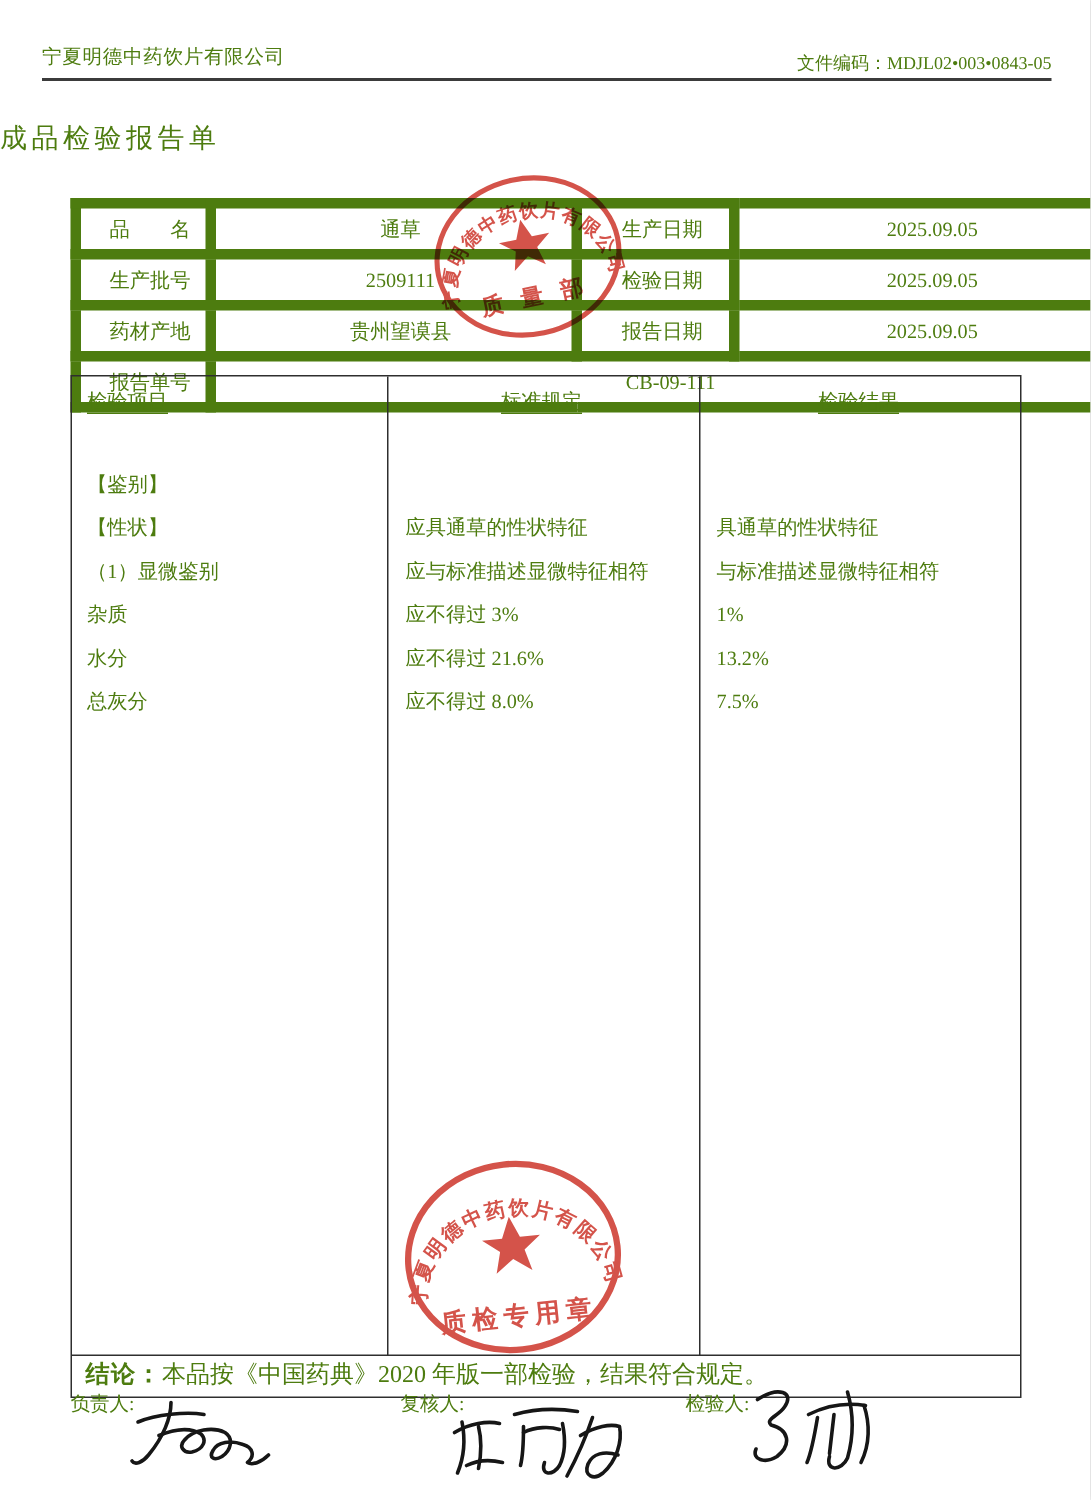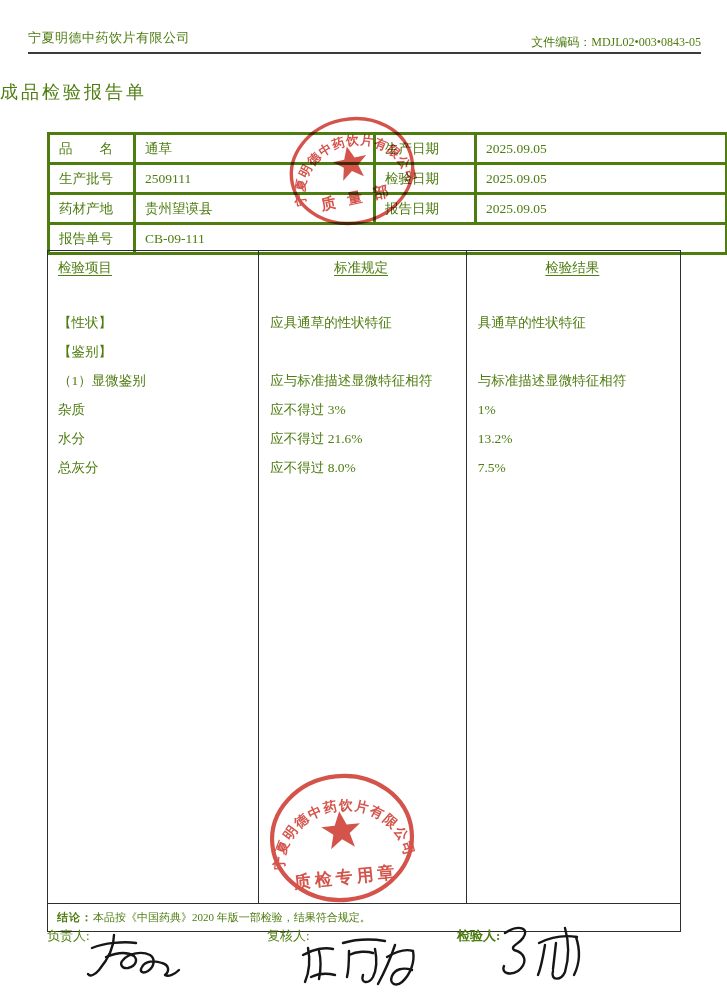--- a/index.html
+++ b/index.html
@@ -8,45 +8,45 @@
         box-shadow:0 0 4px rgba(0,0,0,.25);}
   
   .hdr-left{position:absolute;left:28px;top:29px;font-size:13px;letter-spacing:.5px;}
   .hdr-right{position:absolute;right:26px;top:34px;font-size:12px;}
   .hdr-rule{position:absolute;left:28px;right:26px;top:52px;height:0;border-top:2px solid #3b3b3b;}
   .title{position:absolute;left:0;top:80px;width:100%;text-align:left;
          font-size:18px;font-weight:normal;letter-spacing:3px;}
   
   table.info{position:absolute;left:47px;top:132px;width:634px;border-collapse:collapse;
              font-size:13.5px;table-layout:fixed;z-index:1;}
-  table.info td{border:3px solid #4d7c0f;height:27px;padding:0 0 0 9px;white-space:nowrap;overflow:hidden;}
+  table.info td{border:7px solid #4d7c0f;height:27px;padding:0 0 0 9px;white-space:nowrap;overflow:hidden;text-align:center;}
   td.c1{width:74px;} td.c2{width:228px;} td.c3{width:89px;} td.c4{width:239px;}
   
   .spec{position:absolute;left:47px;top:250px;width:634px;height:682px;
         border:1px solid #2e2e2e;box-sizing:border-box;font-size:13.5px;z-index:1;}
   .vline{position:absolute;top:0;bottom:27px;width:0;border-left:1px solid #2e2e2e;}
   .vl1{left:210px;} .vl2{left:418px;}
   .spec-header{display:flex;padding-top:8px;}
   .sh{box-sizing:border-box;}
   .sh1{width:210px;padding-left:10px;text-align:left;}
   .sh2{width:208px;text-align:center;}
   .sh3{width:216px;text-align:center;}
   .sh span{text-decoration:underline;text-underline-offset:3px;}
   .spec-body{margin-top:31px;}
   .spec-row{display:flex;height:29px;line-height:29px;}
   .sc{box-sizing:border-box;white-space:nowrap;overflow:hidden;}
   .sc1{width:210px;padding-left:10px;}
   .sc2{width:208px;padding-left:13px;}
   .sc3{width:216px;padding-left:13px;}
   .concl{position:absolute;left:0;right:0;bottom:0;height:27px;border-top:1px solid #2e2e2e;
-         line-height:26px;padding-left:9px;font-size:11px;white-space:nowrap;}
+         line-height:26px;padding-left:9px;font-size:16px;white-space:nowrap;}
   .concl b{letter-spacing:1px;}
   
   .sign-label{position:absolute;top:927px;font-size:13px;z-index:2;}
-  .sl1{left:47px;} .sl2{left:267px;} .sl3{left:457px;font-weight:bold;}
+  .sl1{left:47px;} .sl2{left:267px;} .sl3{left:457px;}
   .sig{position:absolute;z-index:3;}
   .sig path{fill:none;stroke:#161616;stroke-width:2.4;stroke-linecap:round;stroke-linejoin:round;}
   
   .stamp{position:absolute;z-index:5;mix-blend-mode:multiply;opacity:.88;}
   .stamp-top{left:285px;top:113px;width:134px;height:116px;transform:rotate(-12deg);}
   .stamp-bottom{left:267px;top:771px;width:150px;height:134px;transform:rotate(-6deg);}
 </style>
 </head>
 <body>
 
@@ -90,28 +90,28 @@
     <div class="vline vl2"></div>
 
     <div class="spec-header">
       <div class="sh sh1"><span>检验项目</span></div>
       <div class="sh sh2"><span>标准规定</span></div>
       <div class="sh sh3"><span>检验结果</span></div>
     </div>
 
     <div class="spec-body">
       <div class="spec-row">
+        <div class="sc sc1">【鉴别】</div>
+        <div class="sc sc2"></div>
+        <div class="sc sc3"></div>
+      </div>
+      <div class="spec-row">
         <div class="sc sc1">【性状】</div>
         <div class="sc sc2">应具通草的性状特征</div>
         <div class="sc sc3">具通草的性状特征</div>
-      </div>
-      <div class="spec-row">
-        <div class="sc sc1">【鉴别】</div>
-        <div class="sc sc2"></div>
-        <div class="sc sc3"></div>
       </div>
       <div class="spec-row">
         <div class="sc sc1">（1）显微鉴别</div>
         <div class="sc sc2">应与标准描述显微特征相符</div>
         <div class="sc sc3">与标准描述显微特征相符</div>
       </div>
       <div class="spec-row">
         <div class="sc sc1">杂质</div>
         <div class="sc sc2">应不得过 3%</div>
         <div class="sc sc3">1%</div>

